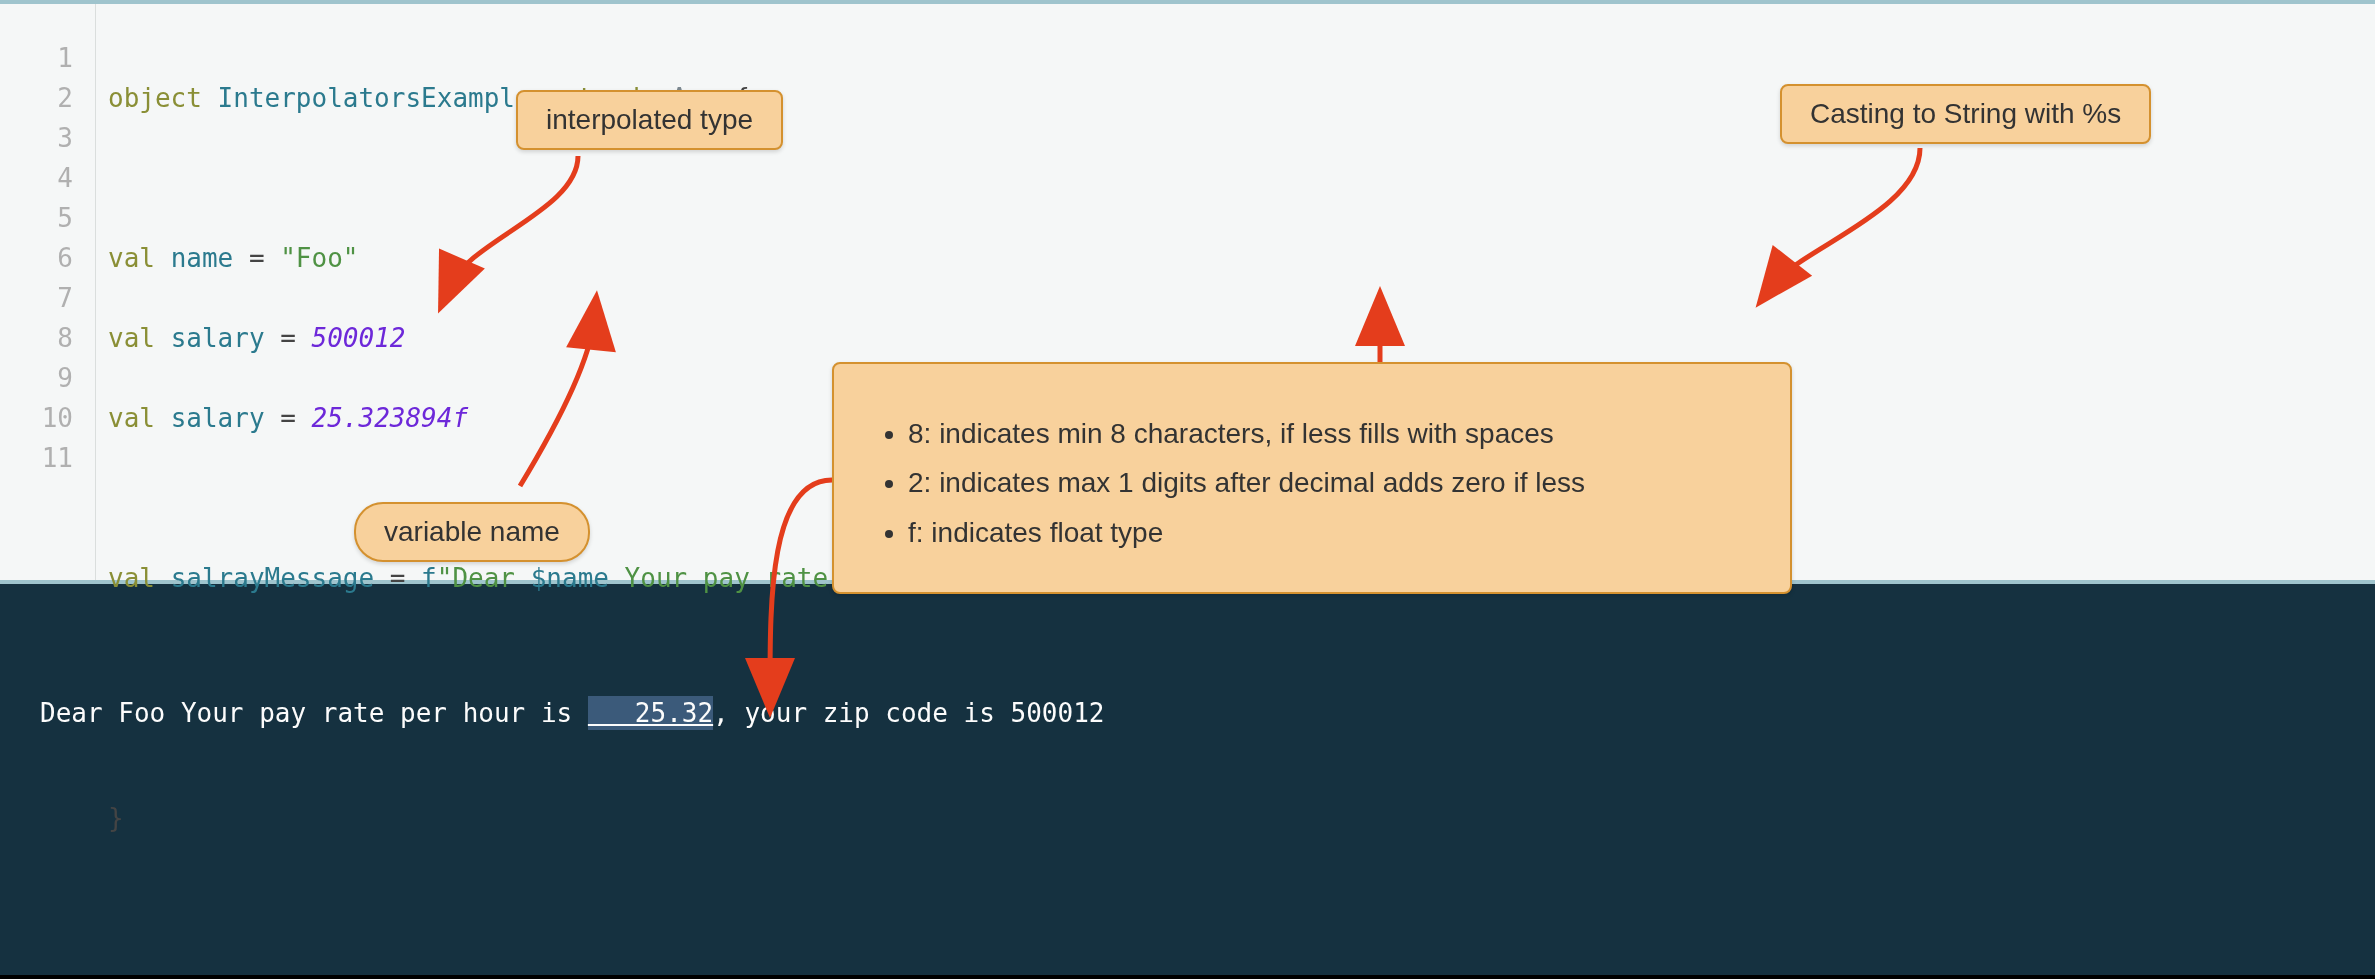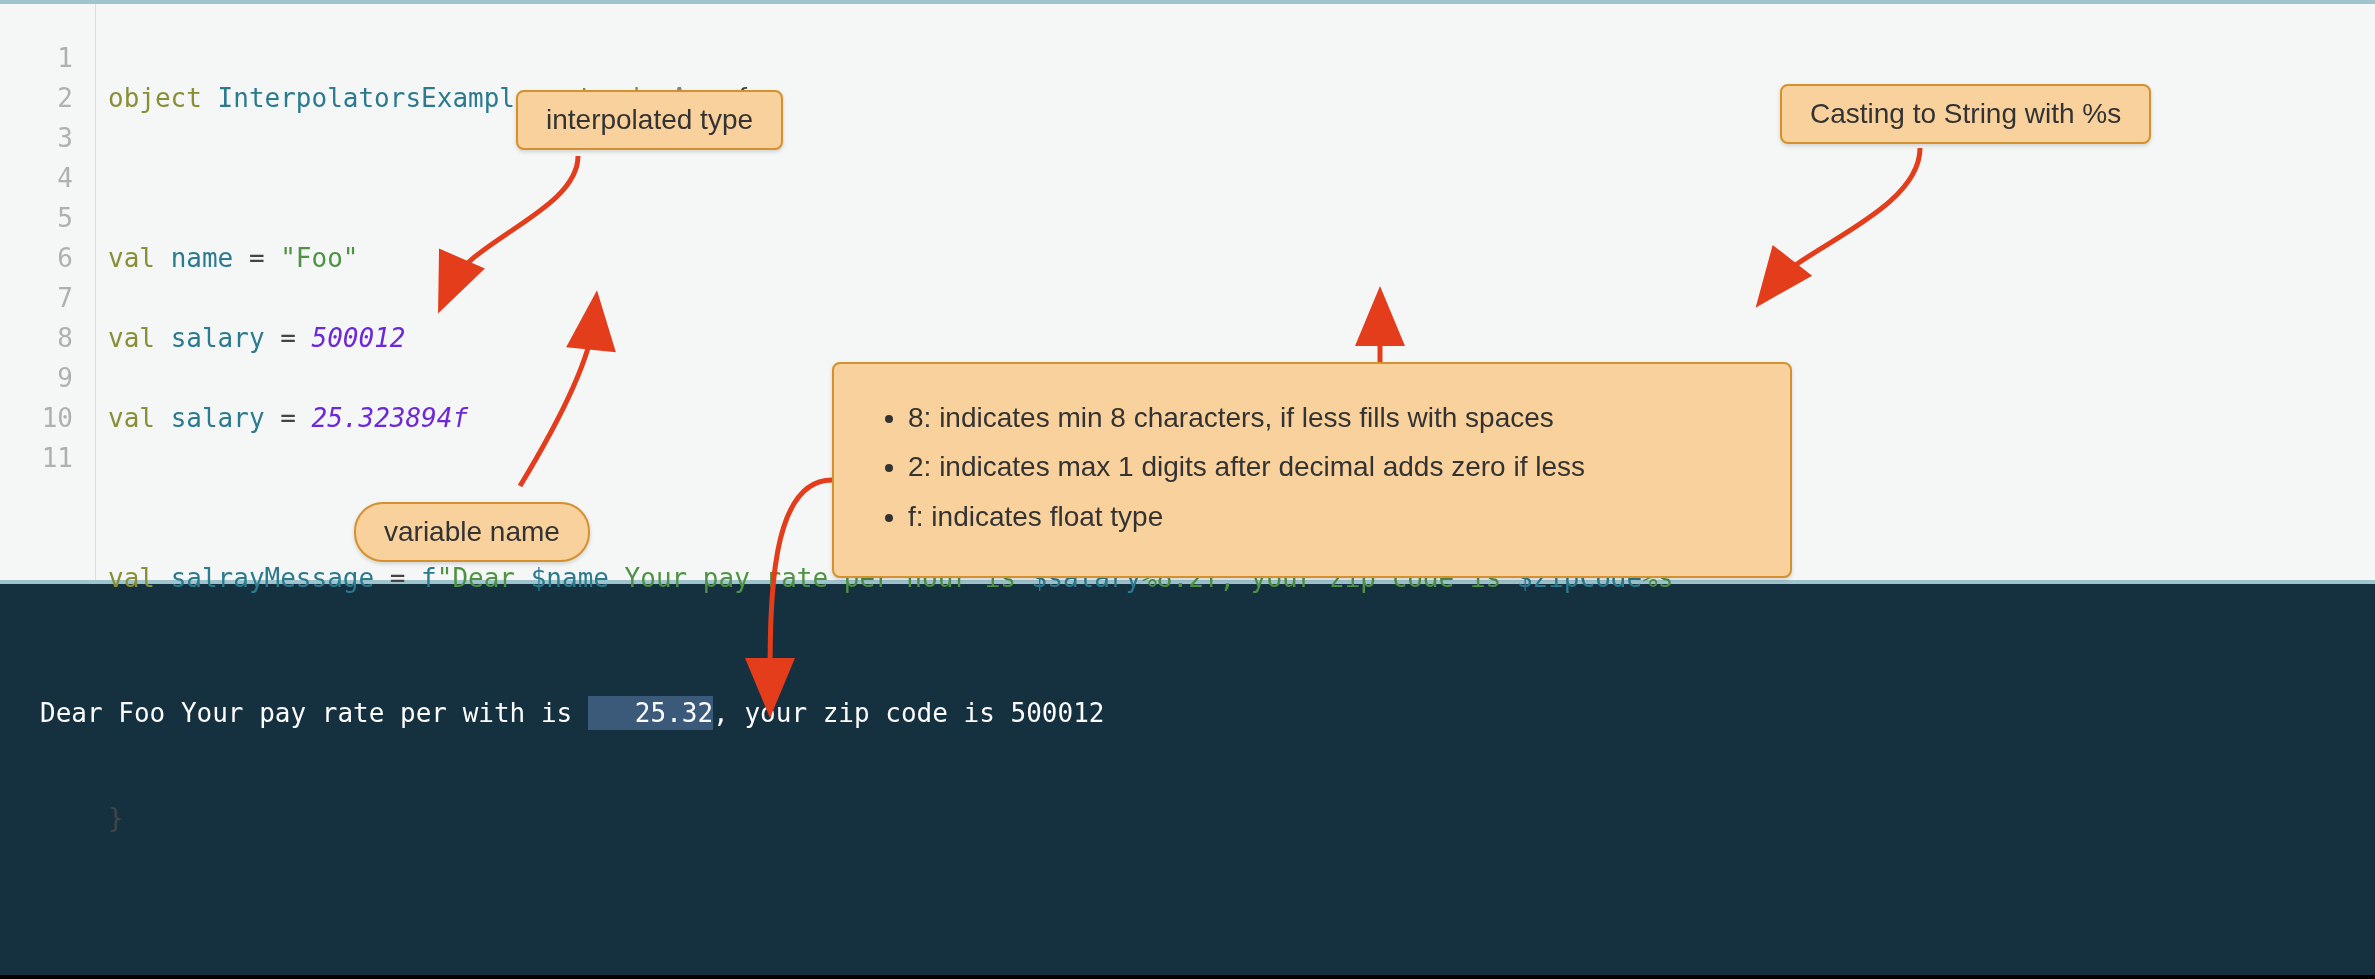--- a/index.html
+++ b/index.html
@@ -52,38 +52,39 @@
     color: #fcfcfc;
     font-size: 26px;
     padding: 114px 40px 0 40px;
     height: 391px;
     white-space: pre;
     font-family: "Menlo","Monaco","Consolas",monospace;
   }
   .hl {
     background: #3b5a7a;
     padding: 2px 0;
+    text-decoration: underline;
   }
 
   .callout {
     position: absolute;
     background: #f8d19c;
     border: 2px solid #d4912f;
     border-radius: 8px;
     font-family: -apple-system, "Helvetica Neue", Arial, sans-serif;
     color: #333;
     box-shadow: 0 2px 4px rgba(0,0,0,0.15);
   }
   .callout.small {
     font-size: 28px;
     padding: 12px 28px;
   }
   .callout.big {
     font-size: 28px;
-    padding: 32px 40px 32px 40px;
+    padding: 48px 40px 32px 40px;
     line-height: 1.55;
   }
   .callout.big ul { list-style: disc; margin-left: 34px; }
   .callout.big li { margin-bottom: 6px; }
 
   
   #c-type { top: 90px; left: 468px; margin-left: 48px; }
   #c-var  { top: 502px; left: 354px; border-radius: 29px; }
   #c-cast { top: 84px;  left: 1780px; }
   #c-fmt  { top: 362px; left: 832px; width: 960px; }
@@ -126,21 +127,21 @@
 <div><span class="kw">val</span> <span class="name">salary</span><span class="plain"> = </span><span class="num">500012</span></div>
 <div><span class="kw">val</span> <span class="name">salary</span><span class="plain"> = </span><span class="num">25.323894f</span></div>
 <div> </div>
 <div><span class="kw">val</span> <span class="name">salrayMessage</span><span class="plain"> = </span><span class="name">f</span><span class="str">"Dear </span><span class="name">$name</span><span class="str"> Your pay rate per hour is </span><span class="name">$salary</span><span class="str">%8.2f</span><span class="str">, your zip code is </span><span class="name">$zipCode</span><span class="str">%s</span><span class="str">"</span></div>
 <div> </div>
 <div> </div>
 <div><span class="plain">}</span></div>
   </div>
 </div>
 
-<div class="output"><span>Dear Foo Your pay rate per with is </span><span class="hl">   25.32</span><span>, your zip code is 500012</span></div>
+<div class="output"><span>Dear Foo Your pay rate per hour is </span><span class="hl">   25.32</span><span>, your zip code is 500012</span></div>
 
 <div id="c-type" class="callout small">interpolated type</div>
 <div id="c-var" class="callout small">variable name</div>
 <div id="c-cast" class="callout small">Casting to String with %s</div>
 <div id="c-fmt" class="callout big">
   <ul>
     <li>8: indicates min 8 characters, if less fills with spaces</li>
     <li>2: indicates max 1 digits after decimal adds zero if less</li>
     <li>f: indicates float type</li>
   </ul>

